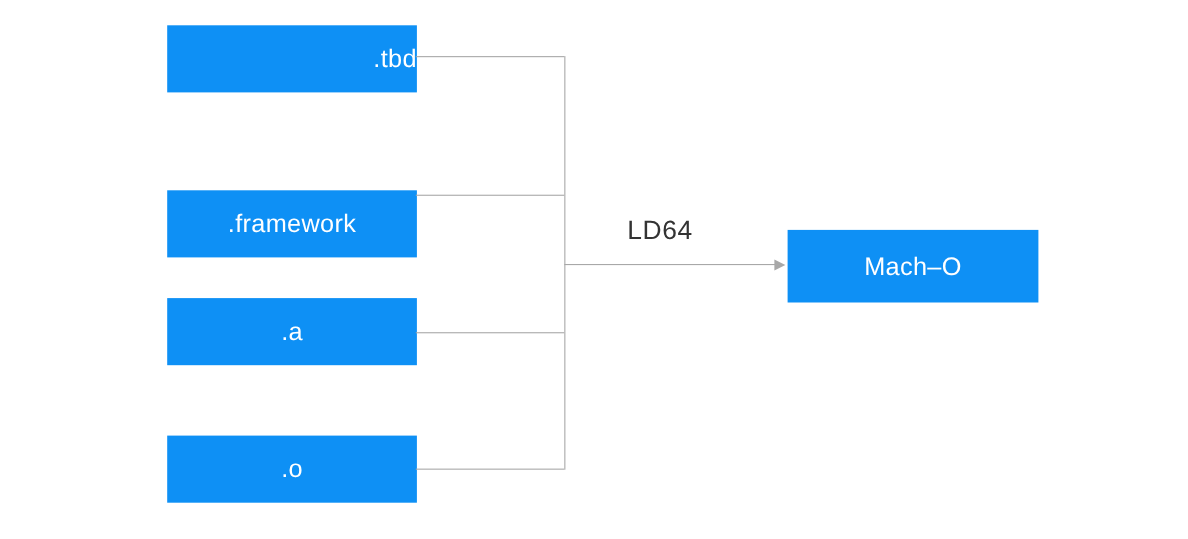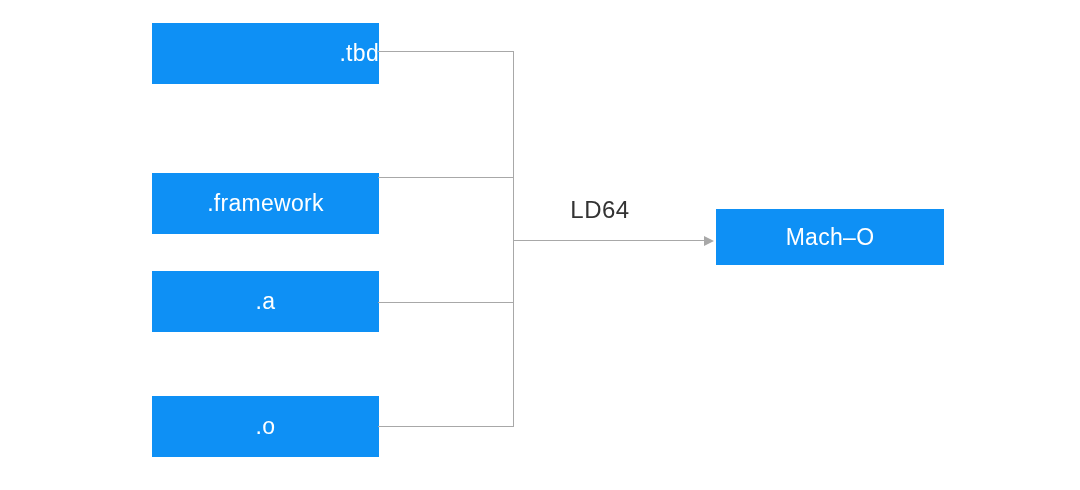--- a/index.html
+++ b/index.html
@@ -29,21 +29,21 @@
   }
   .node.src { left: 152px; }
   .node.src1 { top: 23px; justify-content: flex-end; }
   .node.src2 { top: 147px; margin-top: 26px; }
   .node.src3 { top: 271px; }
   .node.src4 { top: 396px; }
   .node.out {
     left: 716px;
     top: 209px;
     width: 228px;
-    height: 56px;
+    height: 66px;
   }
   .h-line {
     position: absolute;
     left: 378px;
     width: 135px;
     height: 1px;
     background: var(--line-color, #a8a8a8);
   }
   .h1 { top: 51px; }
   .h2 { top: 177px; }

